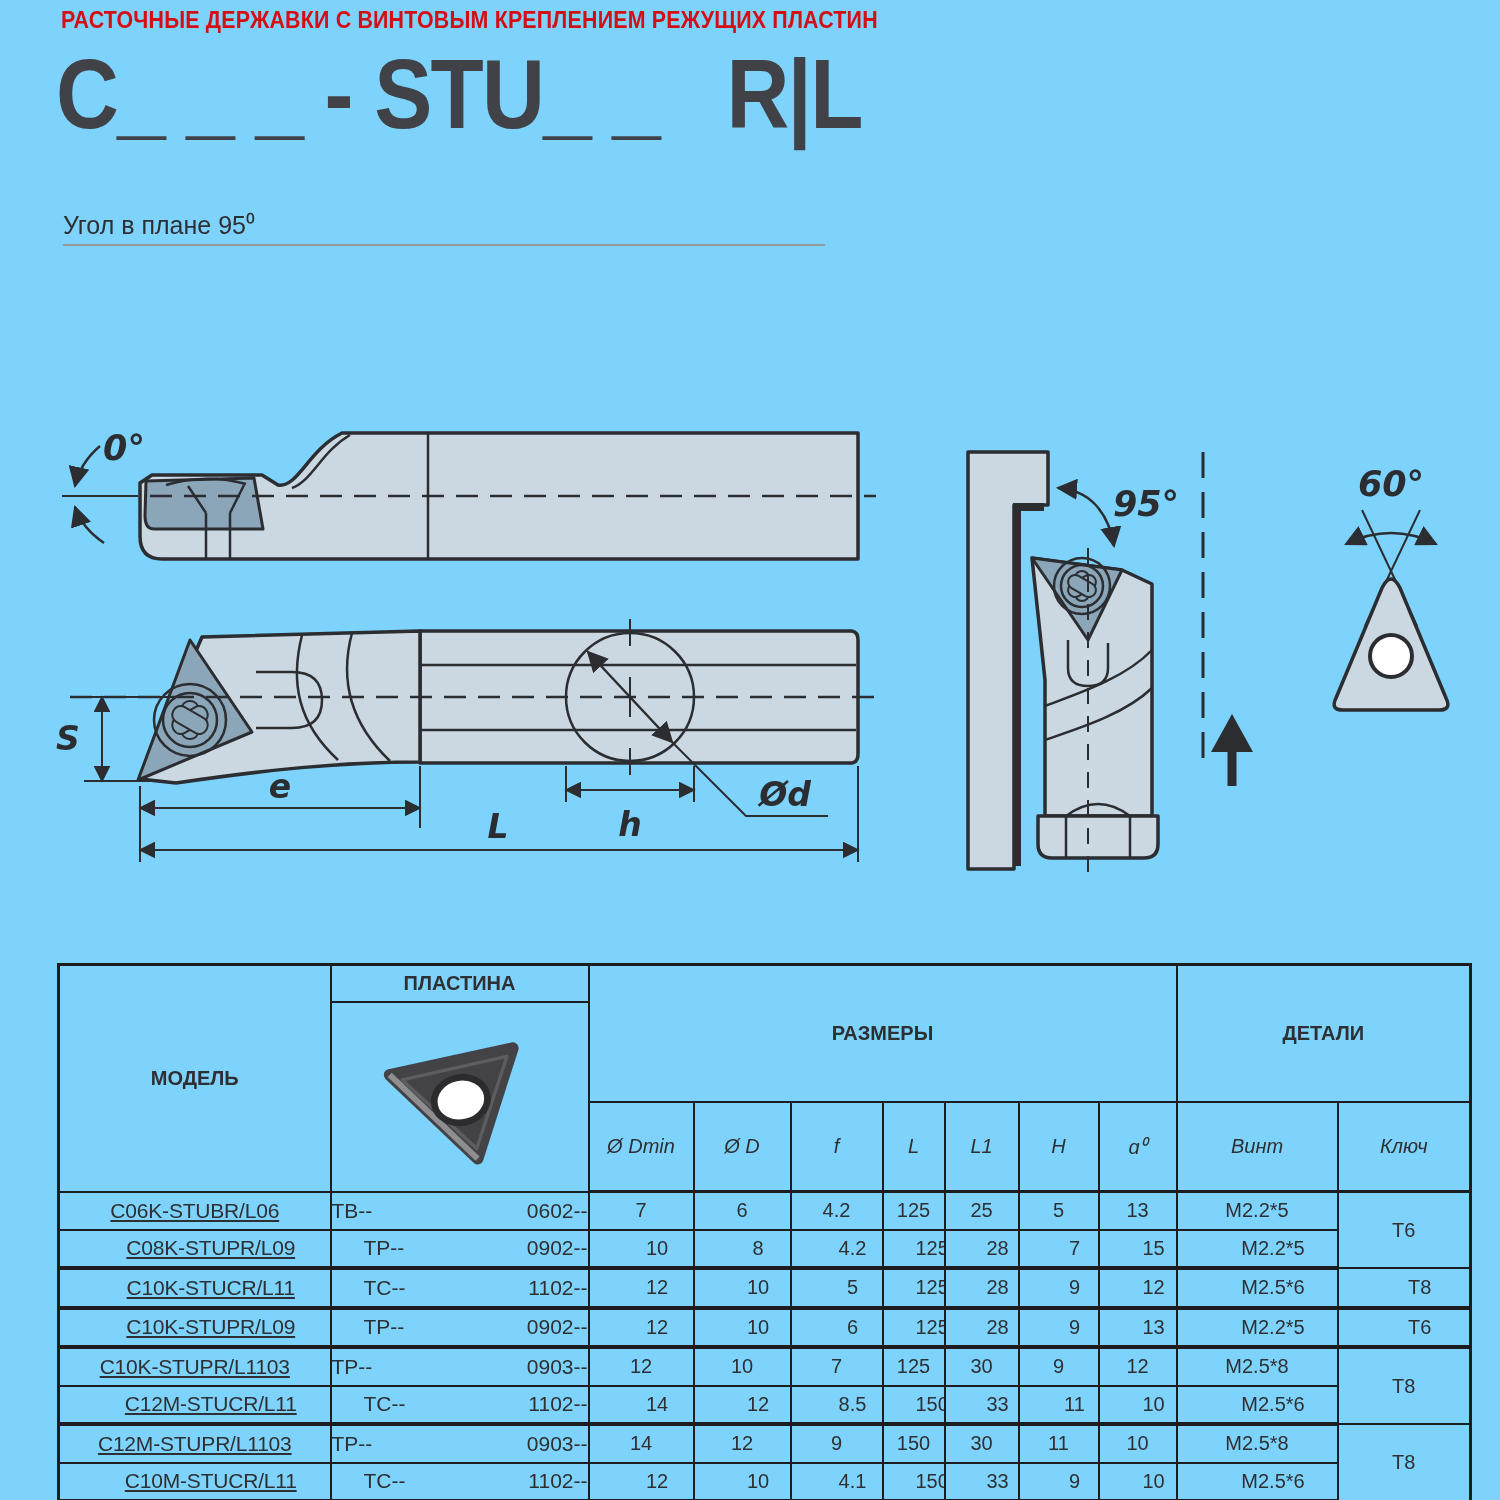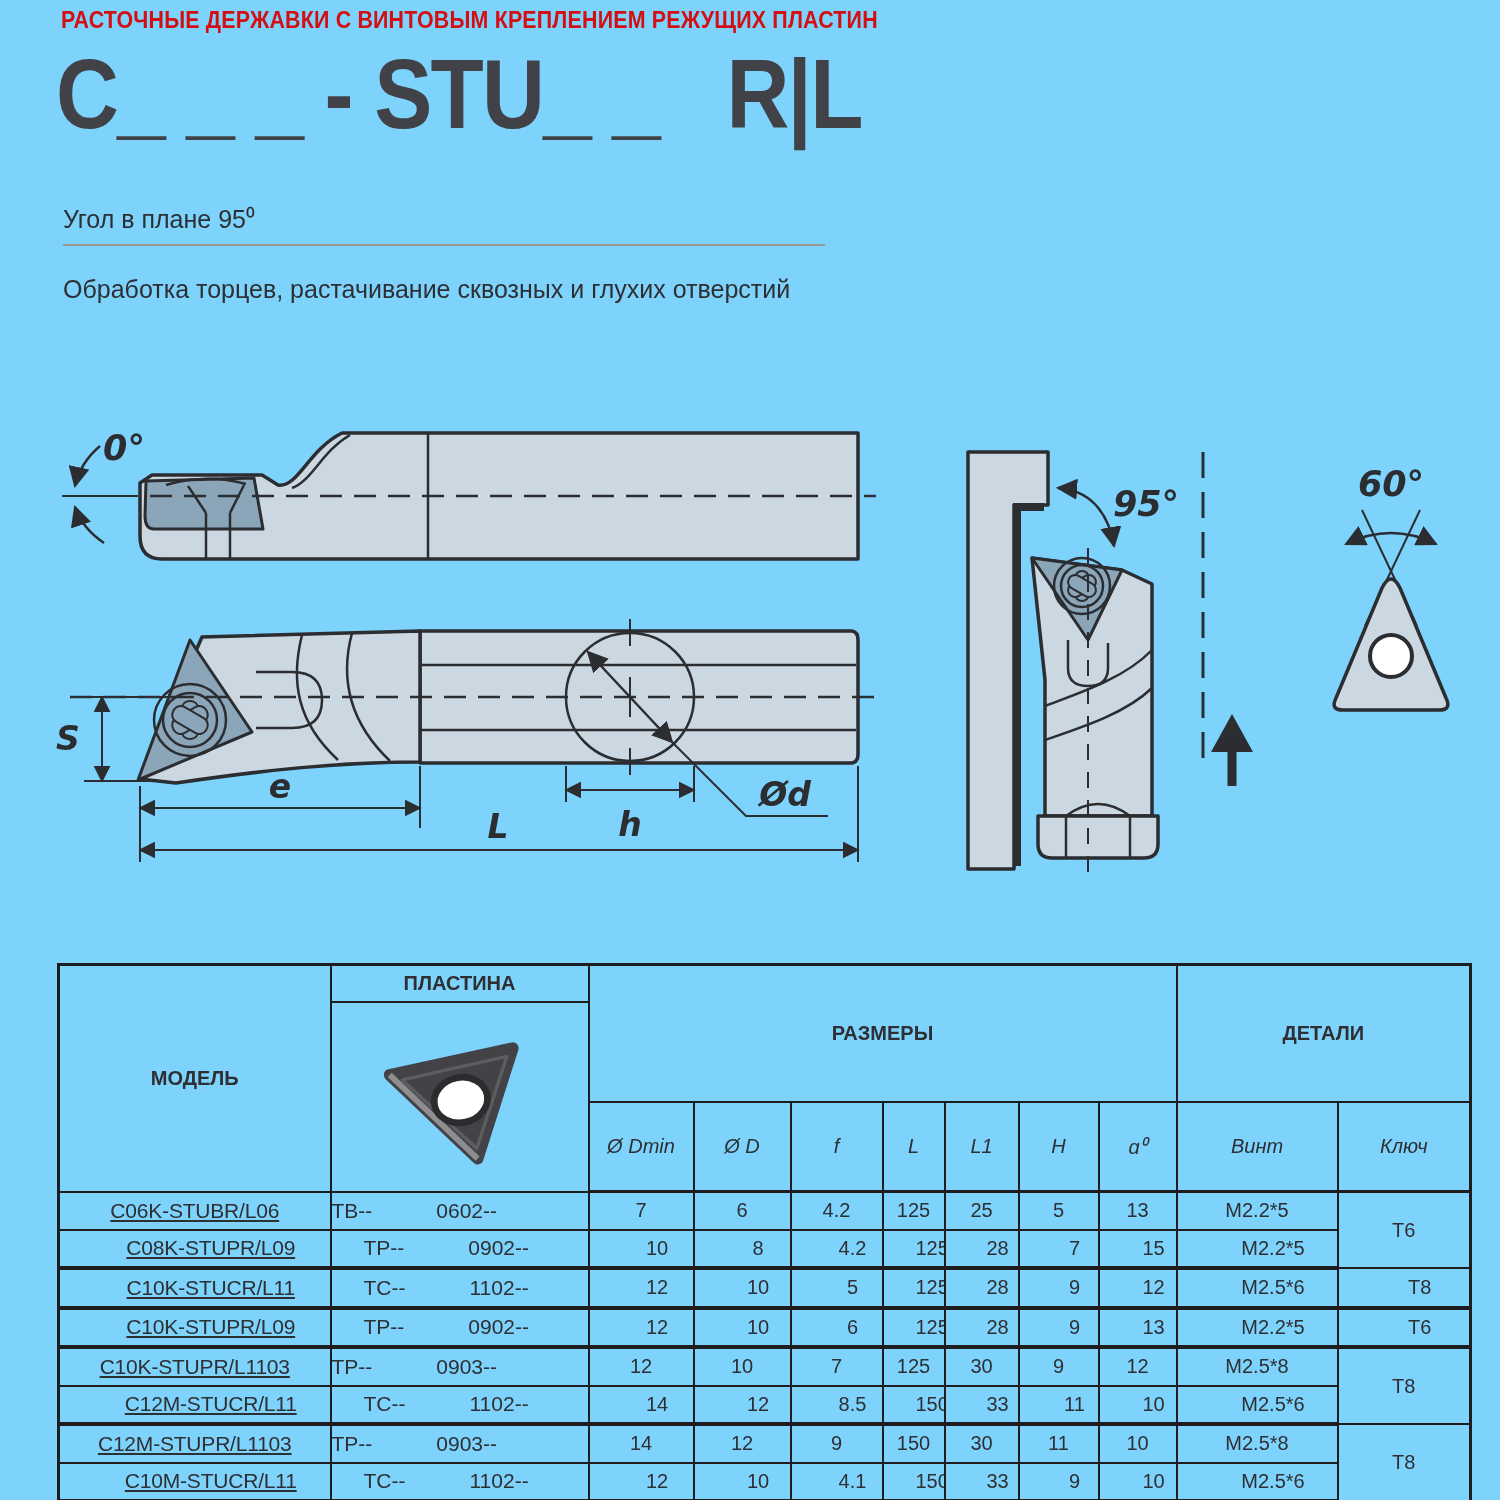--- a/index.html
+++ b/index.html
@@ -2,58 +2,57 @@
 <html style="--accent: #d40f13; --title: #414247; --text: #2e2f33; --body: #cbd8e2; --insert: #8ba6b9; --outline: #2b2d31; --border: #1d1d1f;"><head>
 <meta charset="utf-8">
 <style>
   html,body{margin:0;padding:0;background:#fff;}
   #page{position:relative;width:1500px;height:1500px;background:#7dd3fc;overflow:hidden;
         font-family:"Liberation Sans",sans-serif;color:var(--text);}
   .eyebrow{position:absolute;left:61px;top:7px;font-size:23px;font-weight:800;
            color:var(--accent);letter-spacing:.2px;transform:scaleX(.93);transform-origin:0 50%;white-space:pre;}
   .main-title{position:absolute;left:56px;top:40px;font-size:99px;font-weight:800;
               color:var(--title);letter-spacing:-2px;transform:scaleX(.88);transform-origin:0 0;white-space:pre;line-height:1.1;}
-  .subtitle{position:absolute;left:63px;top:201px;font-size:25px;font-weight:500;color:var(--text);text-align:right;}
+  .subtitle{position:absolute;left:63px;top:207px;font-size:25px;font-weight:500;color:var(--text);text-align:right;}
   .divider{position:absolute;left:63px;top:244px;width:762px;height:2px;background:#999;}
   .description{position:absolute;left:63px;top:275px;font-size:25px;font-weight:500;color:var(--text);}
   .drawings{position:absolute;left:40px;top:388px;width:1440px;height:505px;}
 
   
   table.spec{position:absolute;left:57px;top:963px;width:1412px;border-collapse:collapse;
              table-layout:fixed;border:3px solid var(--border);}
   table.spec th,table.spec td{border:2px solid var(--border);text-align:center;vertical-align:middle;
              padding:0;color:var(--text);overflow:hidden;}
   tr.h1{height:37px;} tr.h2{height:100px;} tr.h3{height:90px;}
   tr.h1 th{font-size:20px;font-weight:700;}
   tr.h3 th{font-size:20px;font-weight:400;border-bottom-width:3px;font-style:italic;}
   tbody td{height:35.5px;font-size:20px;font-weight:400;}
   td.c-model{font-size:21px;letter-spacing:-0.2px;text-decoration:underline;}
   td.c-plate{font-size:21px;}
-  td.c-plate .plate-wrap{display:flex;justify-content:flex-start;gap:64px;}
+  td.c-plate .plate-wrap{display:flex;justify-content:space-between;gap:28px;}
   tr.group-end td{border-bottom-width:4px;padding-left:32px;}
   .c-plate-img{border-top-width:2px;}
 
   
   .dim-label{font:italic 600 33px "DejaVu Sans",sans-serif;fill:var(--outline);}
   .dim-label.big{font-size:35px;font-weight:700;}
   .thin{stroke:var(--outline);stroke-width:2;fill:none;}
   .med{stroke:var(--outline);stroke-width:2.5;fill:none;}
   .outl{stroke:var(--outline);stroke-width:3.5;fill:var(--body);stroke-linejoin:round;}
   .ins{stroke:var(--outline);stroke-width:3;fill:var(--insert);stroke-linejoin:round;}
 </style>
 </head>
 <body>
 
 <div id="page">
 
   <div class="eyebrow">РАСТОЧНЫЕ ДЕРЖАВКИ С ВИНТОВЫМ КРЕПЛЕНИЕМ РЕЖУЩИХ ПЛАСТИН</div>
   <div class="main-title">C_ _ _ - STU_ _   R|L</div>
   <div class="subtitle">Угол в плане 95⁰</div>
   <div class="divider"></div>
-  <div class="description">Обработка торцев, растачивание сквозных и глухих отверстий</div>
 
   <svg class="drawings" viewBox="0 0 1440 505" xmlns="http://www.w3.org/2000/svg">
     <defs>
       <marker id="ah" viewBox="0 0 10 10" refX="9" refY="5" markerWidth="8.5" markerHeight="8.5" orient="auto-start-reverse">
         <path d="M0,0 L10,5 L0,10 Z" fill="#2b2d31"></path>
       </marker>
     </defs>
 
     <g>
       <path class="outl" d="M 100 95 L 112 87 L 222 87 L 238 97 C 258 100 268 62 302 45 L 818 45 L 818 171 L 122 171 Q 100 171 100 148 Z"></path>

